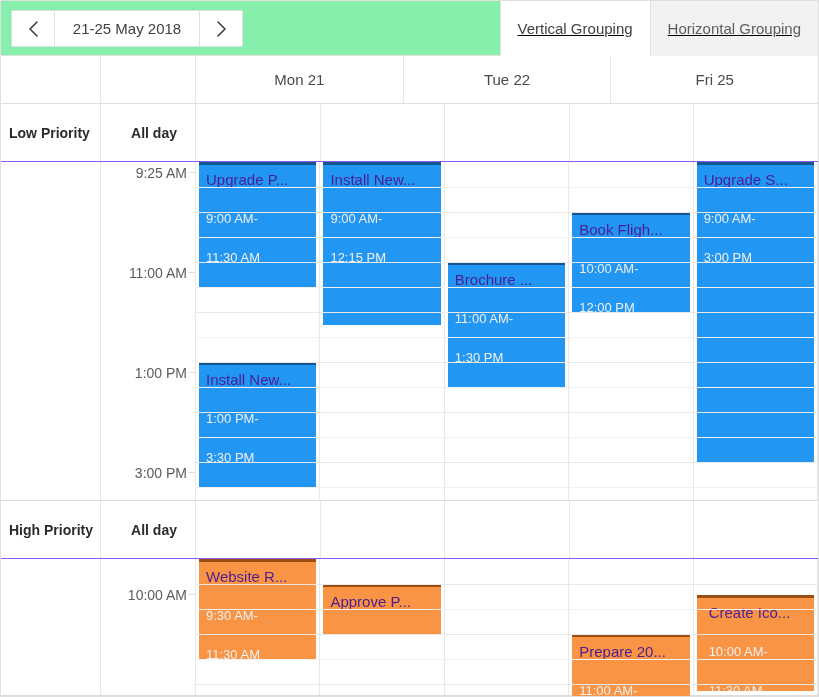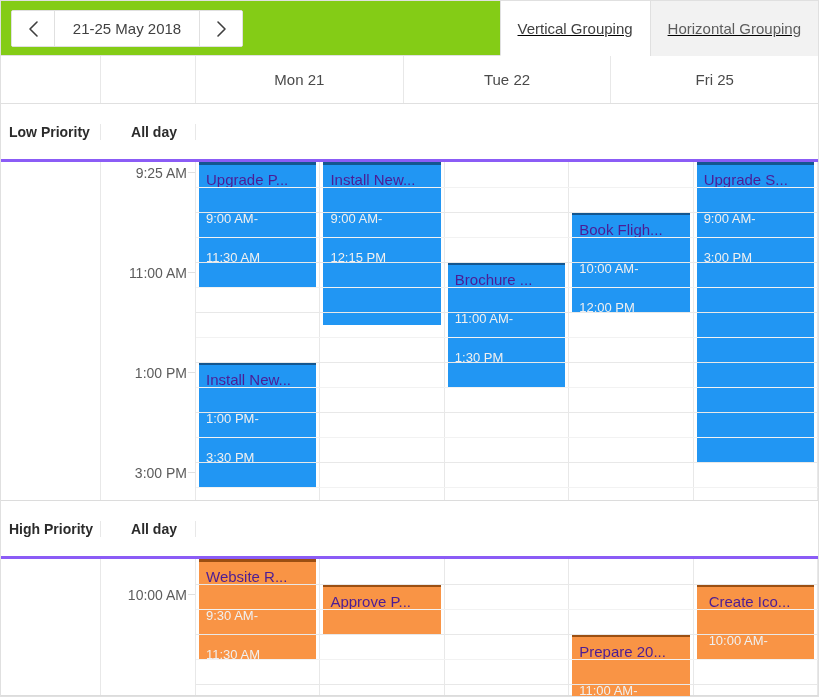--- a/index.html
+++ b/index.html
@@ -20,21 +20,21 @@
     background: #ffffff;
     overflow: hidden;
   }
 
   
   .toolbar {
     position: absolute;
     left: 0; top: 0;
     width: 817px;
     height: 55px;
-    background: #84cc16;
+    background: #86efac;
     border-bottom: 1px solid #e0e0e0;
   }
 
   .nav-group {
     position: absolute;
     left: 10px; top: 9px;
     height: 37px;
     display: flex;
     background: #ffffff;
     border: 1px solid #e0e0e0;
@@ -143,22 +143,21 @@
   .resource-block {
     position: relative;
     width: 817px;
     border-bottom: 1px solid #dcdcdc;
   }
 
   
   .allday-row {
     display: flex;
     height: 58px;
-    border-bottom: 3px solid #8b5cf6;
-    align-items: center;
+    border-bottom: 1px solid #8b5cf6;
   }
   .res-label {
     width: 100px;
     flex: 0 0 100px;
     display: flex;
     align-items: center;
     padding-left: 8px;
     font-size: 14px;
     font-weight: bold;
     color: #2b2b2b;
@@ -429,21 +428,21 @@
               </div>
             </div>
           <div class="day-col"></div>
           <div class="day-col">
               <div class="appt orange" style="top: 75px; height: 75px;">
                 <div class="subject">Prepare 20...</div>
                 <div class="times">11:00 AM-</div>
               </div>
             </div>
           <div class="day-col">
-              <div class="appt orange" style="top: 25px; height: 75px; padding-left: 12px;">
+              <div class="appt orange" style="top: 36px; height: 96px; padding-left: 12px;">
                 <div class="subject">Create Ico...</div>
                 <div class="times">10:00 AM-</div>
                 <div class="times">11:30 AM</div>
               </div>
             </div>
         <div class="hour-line" style="top: 25px;"></div>
             <div class="half-line" style="top: 50px;"></div>
             <div class="hour-line" style="top: 75px;"></div>
             <div class="half-line" style="top: 100px;"></div>
             <div class="hour-line" style="top: 125px;"></div>

